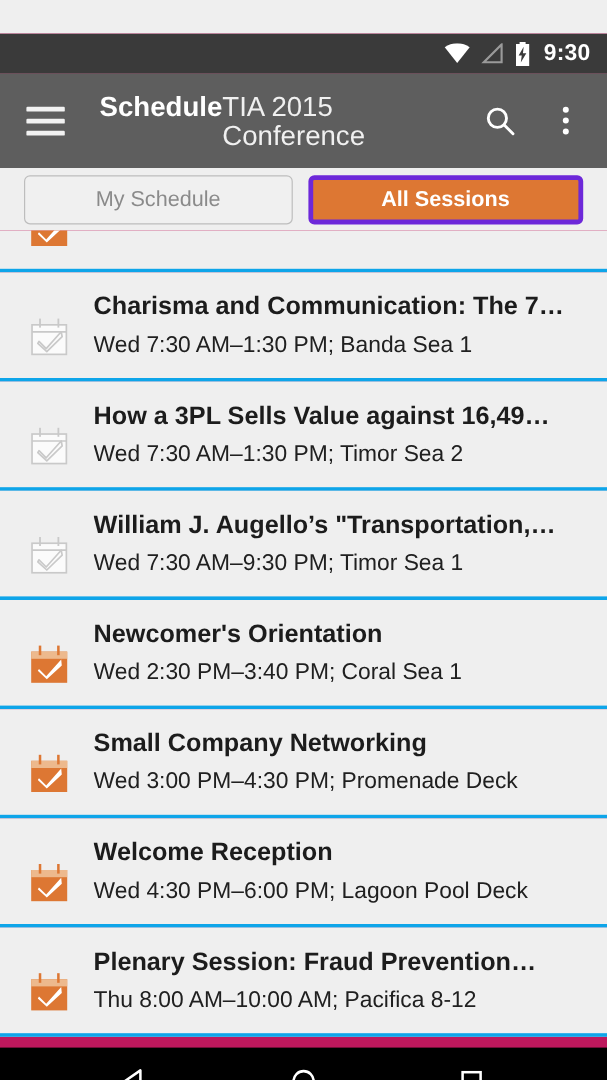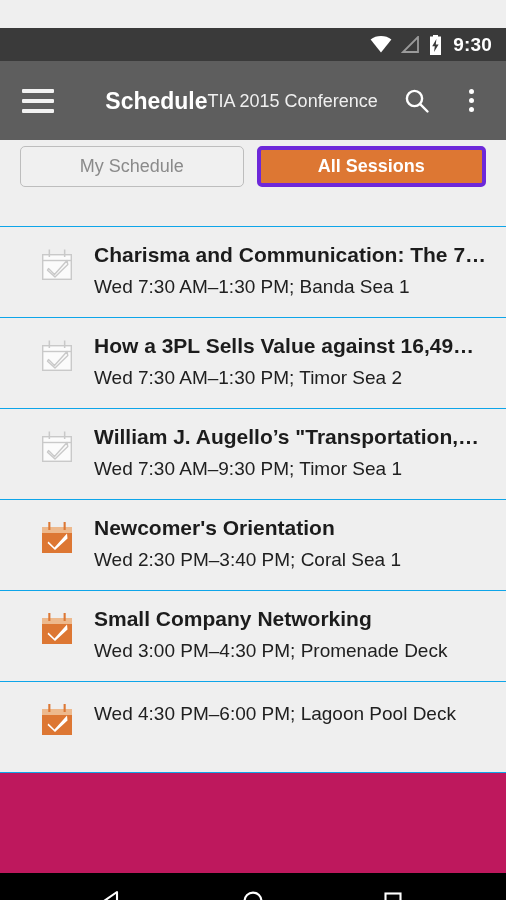--- a/index.html
+++ b/index.html
@@ -27,21 +27,21 @@
   .appbar {
     height:79px; background:#5e5e5e;
     display:flex; align-items:center; padding:0 14px 0 17px;
     position:relative;
   }
   .hamburger { width:42px; height:42px; display:flex; flex-direction:column;
     justify-content:center; align-items:center; gap:6px; flex:0 0 auto; }
   .hamburger span { display:block; width:32px; height:4px; background:#f2f2f2; border-radius:1px; }
   .titles { margin-left:24px; flex:1 1 auto; display:flex; flex-direction:row; justify-content:center; }
   .title { color:#ffffff; font-size:23px; font-weight:bold; line-height:26px; }
-  .subtitle { color:#f0f0f0; font-size:18px; line-height:24px; margin-top:1px; }
+  .subtitle { color:#f0f0f0; font-size:23px; line-height:24px; margin-top:1px; }
   .bar-actions { display:flex; align-items:center; gap:20px; flex:0 0 auto; padding-right:4px;}
   .action-btn { width:34px; height:34px; display:flex; align-items:center; justify-content:center; }
   .dots { display:flex; flex-direction:column; gap:4px; align-items:center; }
   .dots i { width:5px; height:5px; background:#ffffff; border-radius:50%; display:block; }
 
   
   .tabrow {
     height:52px; background:#efefef;
     display:flex; align-items:center; gap:13px;
     padding:0 20px;
@@ -54,23 +54,23 @@
   .tab-inactive {
     background:#f0f0f0; border:1px solid #bdbdbd; color:#8a8a8a;
   }
   .tab-active {
     background:#dd7733; border:4px solid #6d28d9; color:#ffffff; font-weight:bold;
   }
 
   
   .list { position:absolute; top:164px; left:0; right:0; bottom:55px; overflow:hidden; }
   .row {
-    display:flex; align-items:flex-start;
-    padding:14px 10px 14px 30px;
-    border-bottom:1px solid #0ea5e9;
+    display:flex; align-items:flex-end;
+    padding:14px 10px 14px 14px;
+    border-bottom:3px solid #0ea5e9;
     background:#efefef;
     min-height:91px;
   }
   .row.clip-top { margin-top:-56px; }
   .cal-wrap { flex:0 0 auto; width:54px; display:flex; justify-content:center; padding-top:4px; }
   .row-text { flex:1 1 auto; padding-left:10px; min-width:0; }
   .row-title {
     font-size:21px; font-weight:bold; color:#1c1c1c;
     line-height:28px; white-space:nowrap; overflow:hidden;
   }
@@ -234,21 +234,37 @@
         <div class="cal-wrap">
           <svg width="40" height="40" viewBox="0 0 40 40">
             <rect x="5" y="9" width="30" height="26" fill="#dd7733"></rect>
             <rect x="5" y="9" width="30" height="6" fill="#edb98d"></rect>
             <rect x="11.3" y="4" width="2.1" height="8" fill="#dd7733"></rect>
             <rect x="26.6" y="4" width="2.1" height="8" fill="#dd7733"></rect>
             <path d="M11.5 23.5 L17.5 29.5 L30 15.5 L30.5 20.5 L18 32 L10.5 25 Z" fill="#ffffff"></path>
           </svg>
         </div>
         <div class="row-text">
+          <div class="row-title">Welcome Reception</div>
           <div class="row-meta">Wed 4:30 PM–6:00 PM; Lagoon Pool Deck</div>
+        </div>
+      </div>
+      <div class="row">
+        <div class="cal-wrap">
+          <svg width="40" height="40" viewBox="0 0 40 40">
+            <rect x="5" y="9" width="30" height="26" fill="#dd7733"></rect>
+            <rect x="5" y="9" width="30" height="6" fill="#edb98d"></rect>
+            <rect x="11.3" y="4" width="2.1" height="8" fill="#dd7733"></rect>
+            <rect x="26.6" y="4" width="2.1" height="8" fill="#dd7733"></rect>
+            <path d="M11.5 23.5 L17.5 29.5 L30 15.5 L30.5 20.5 L18 32 L10.5 25 Z" fill="#ffffff"></path>
+          </svg>
+        </div>
+        <div class="row-text">
+          <div class="row-title">Plenary Session: Fraud Prevention…</div>
+          <div class="row-meta">Thu 8:00 AM–10:00 AM; Pacifica 8-12</div>
         </div>
       </div>
     </div>
 
   <div class="navbar">
     <div class="nav-btn">
       <svg width="26" height="26" viewBox="0 0 26 26">
         <path d="M17 4 L17 22 L4 13 Z" fill="none" stroke="#ffffff" stroke-width="2.1" stroke-linejoin="round"></path>
       </svg>
     </div>

